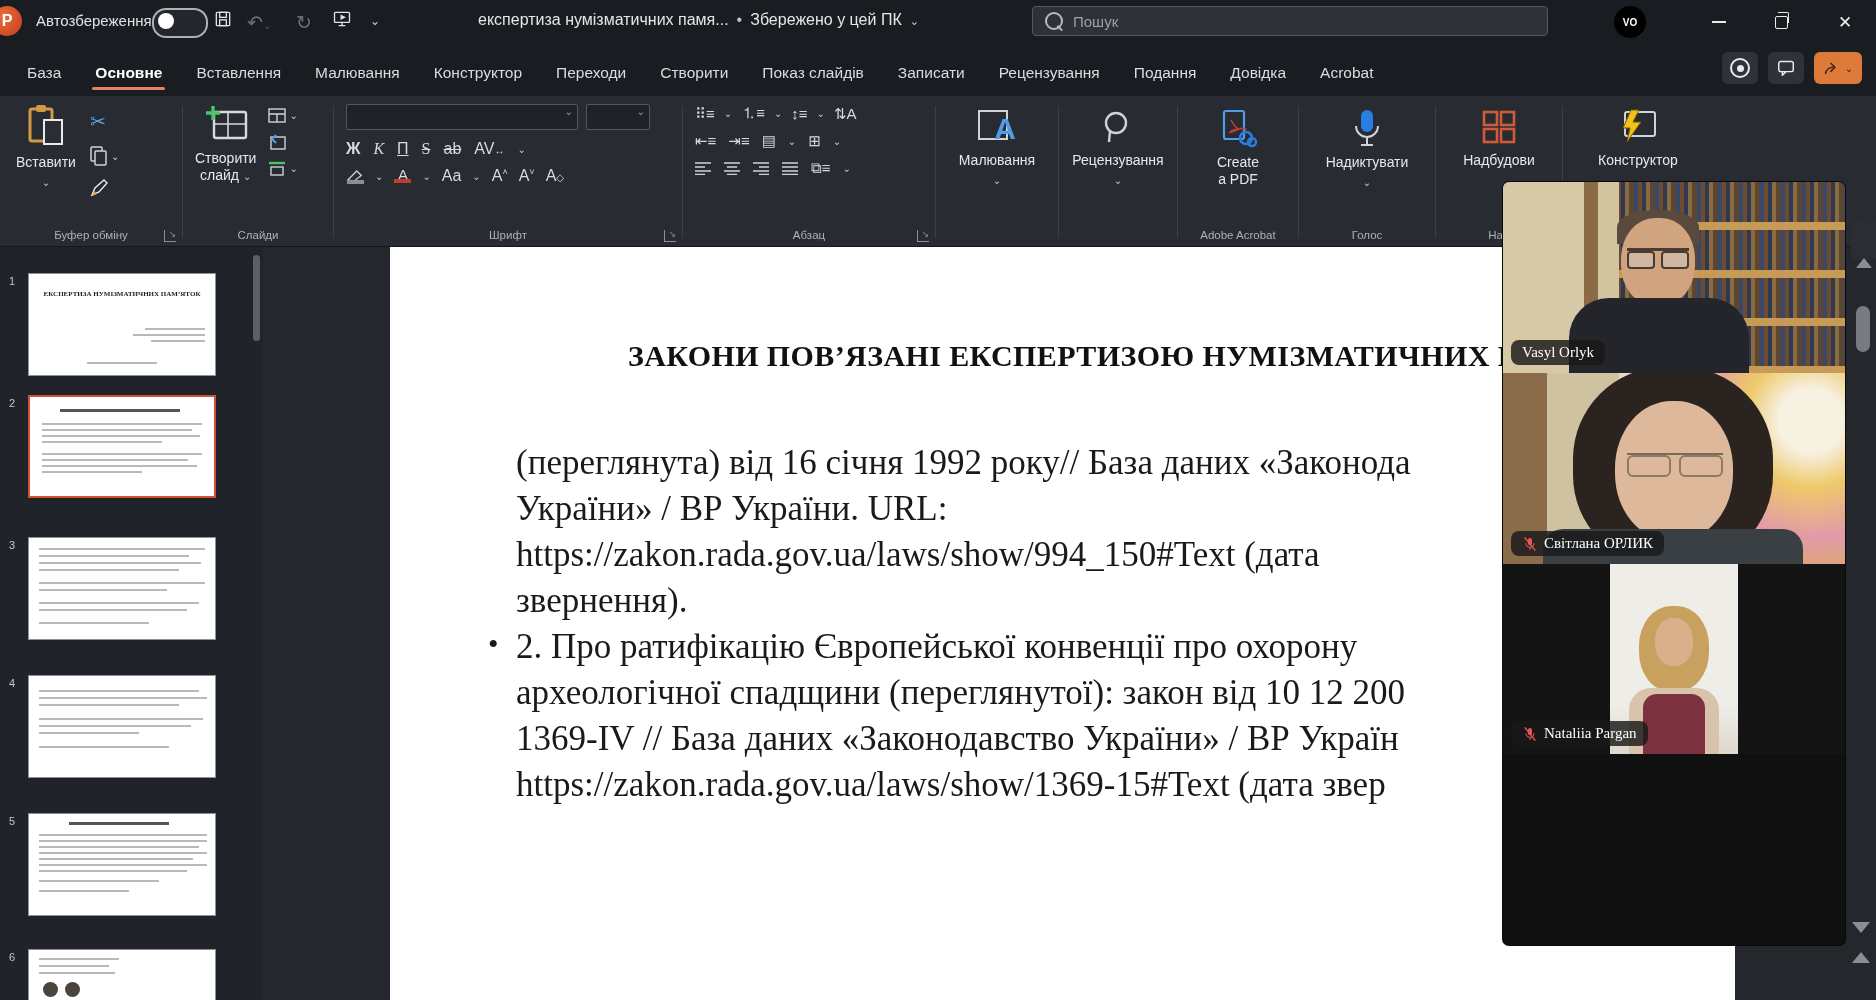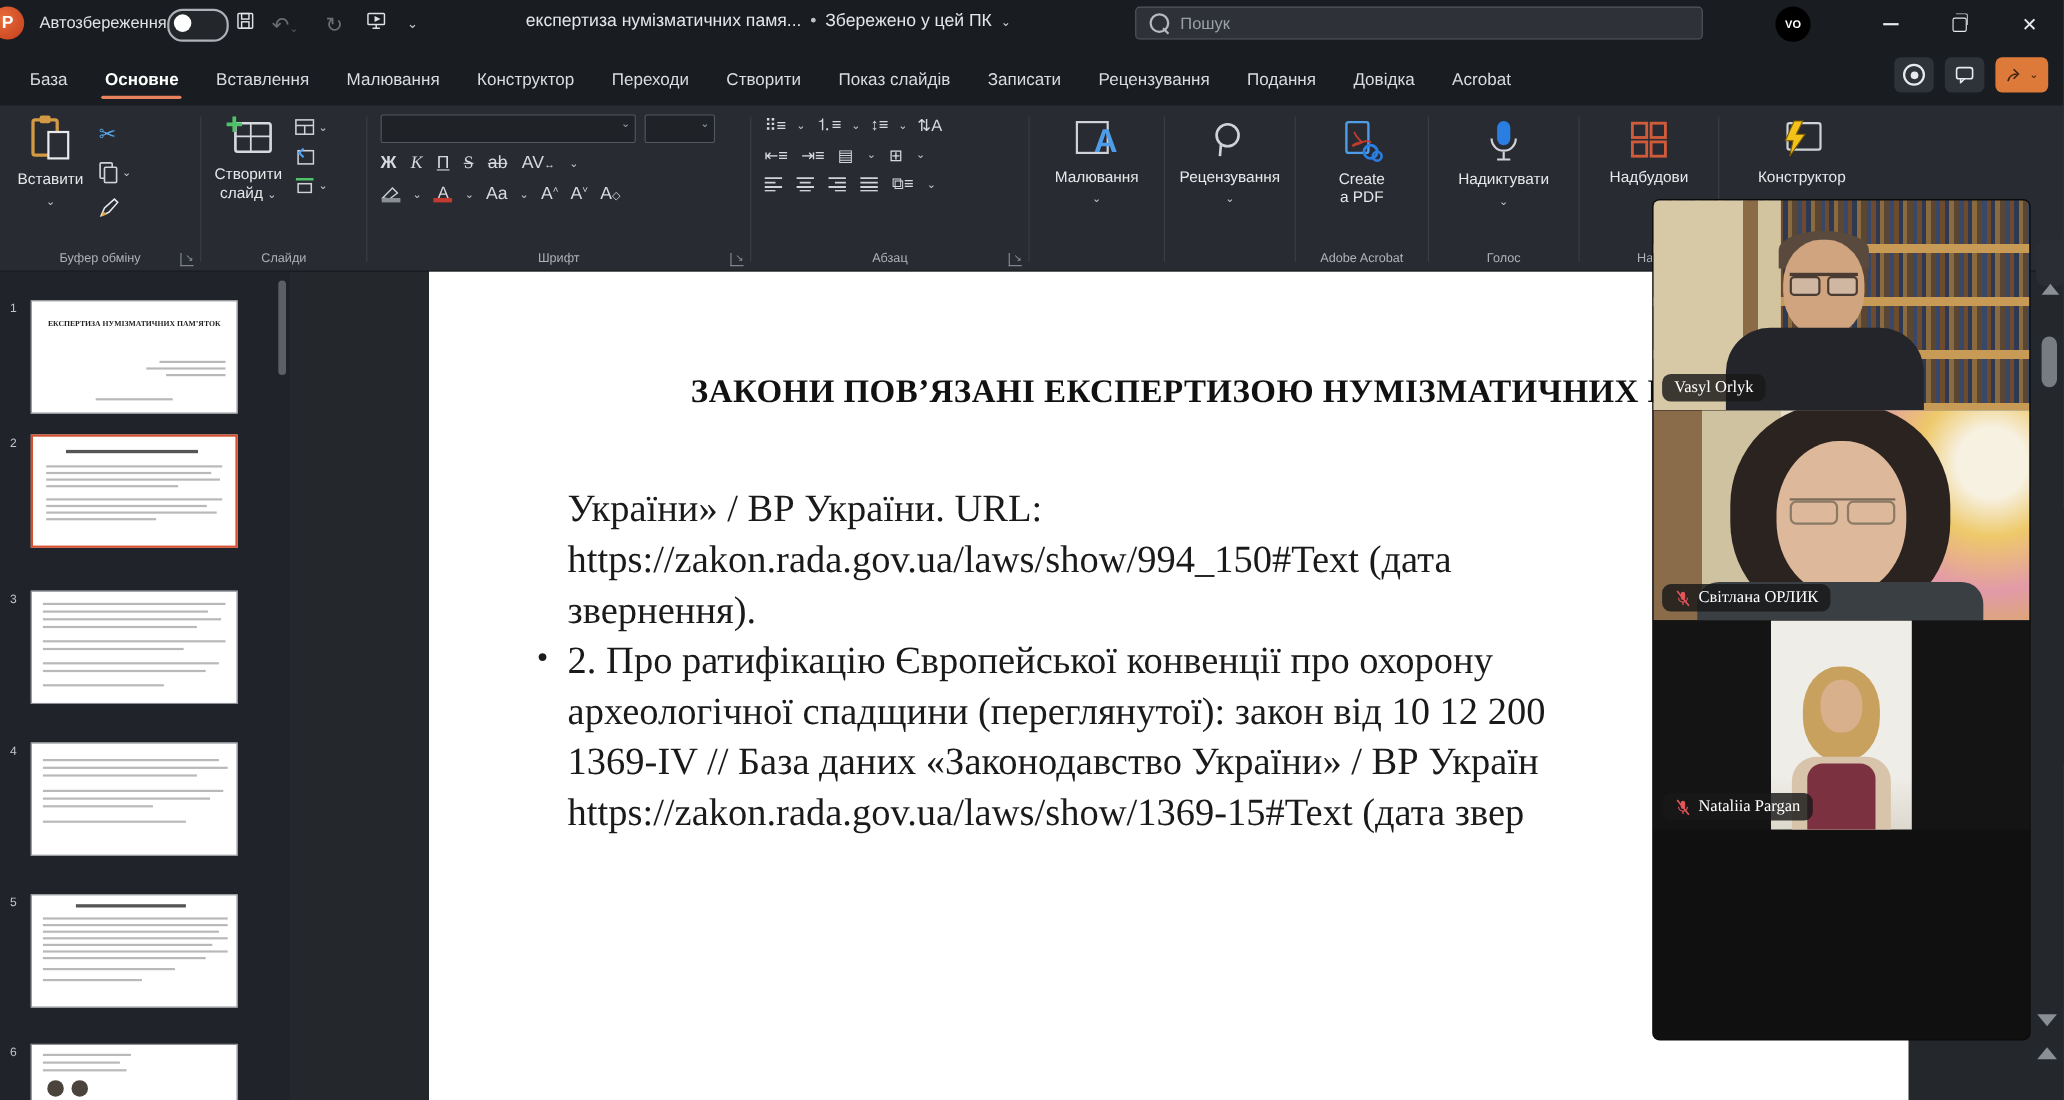--- a/index.html
+++ b/index.html
@@ -535,20 +535,21 @@
       <div class="coin" style="left:14px;top:32px;"></div>
       <div class="coin" style="left:36px;top:32px;"></div>
     </div>
 
     <div class="tscroll"></div>
   </div>
 
   <div class="slide">
     <div class="slide-title">ЗАКОНИ ПОВ’ЯЗАНІ ЕКСПЕРТИЗОЮ НУМІЗМАТИЧНИХ ПАМ’ЯТОК</div>
     <div class="body-lines">
+      <div class="bline">(переглянута) від 16 січня 1992 року// База даних «Законода</div>
       <div class="bline">України» / ВР України. URL:</div>
       <div class="bline">https://zakon.rada.gov.ua/laws/show/994_150#Text (дата</div>
       <div class="bline">звернення).</div>
       <div class="bline bullet">2. Про ратифікацію Європейської конвенції про охорону</div>
       <div class="bline">археологічної спадщини (переглянутої): закон від 10 12 200</div>
       <div class="bline">1369-IV // База даних «Законодавство України» / ВР Україн</div>
       <div class="bline">https://zakon.rada.gov.ua/laws/show/1369-15#Text (дата звер</div>
     </div>
   </div>
 

